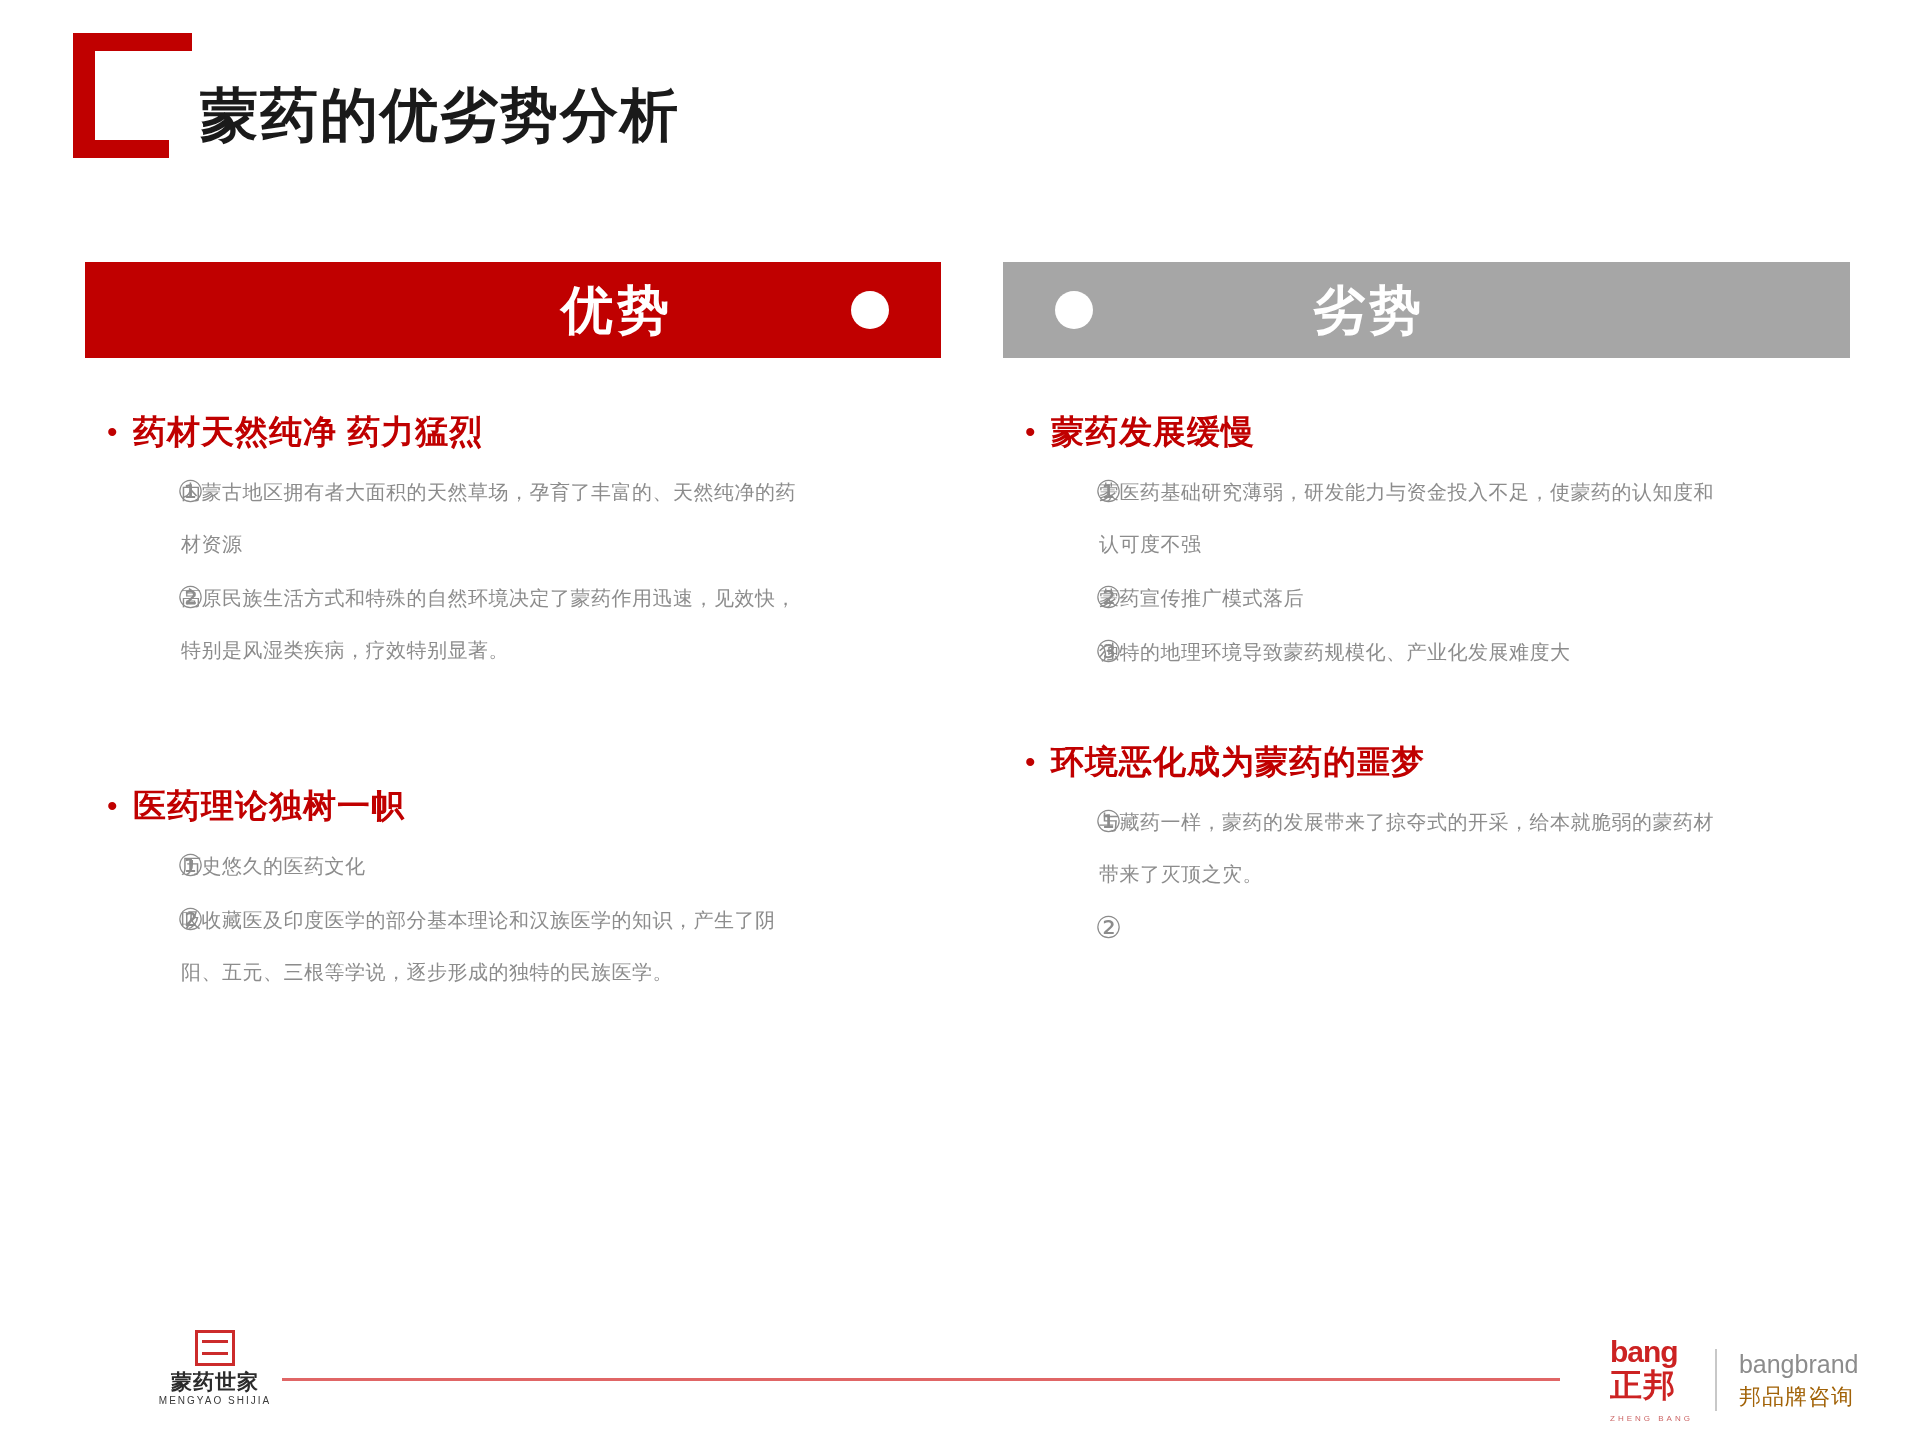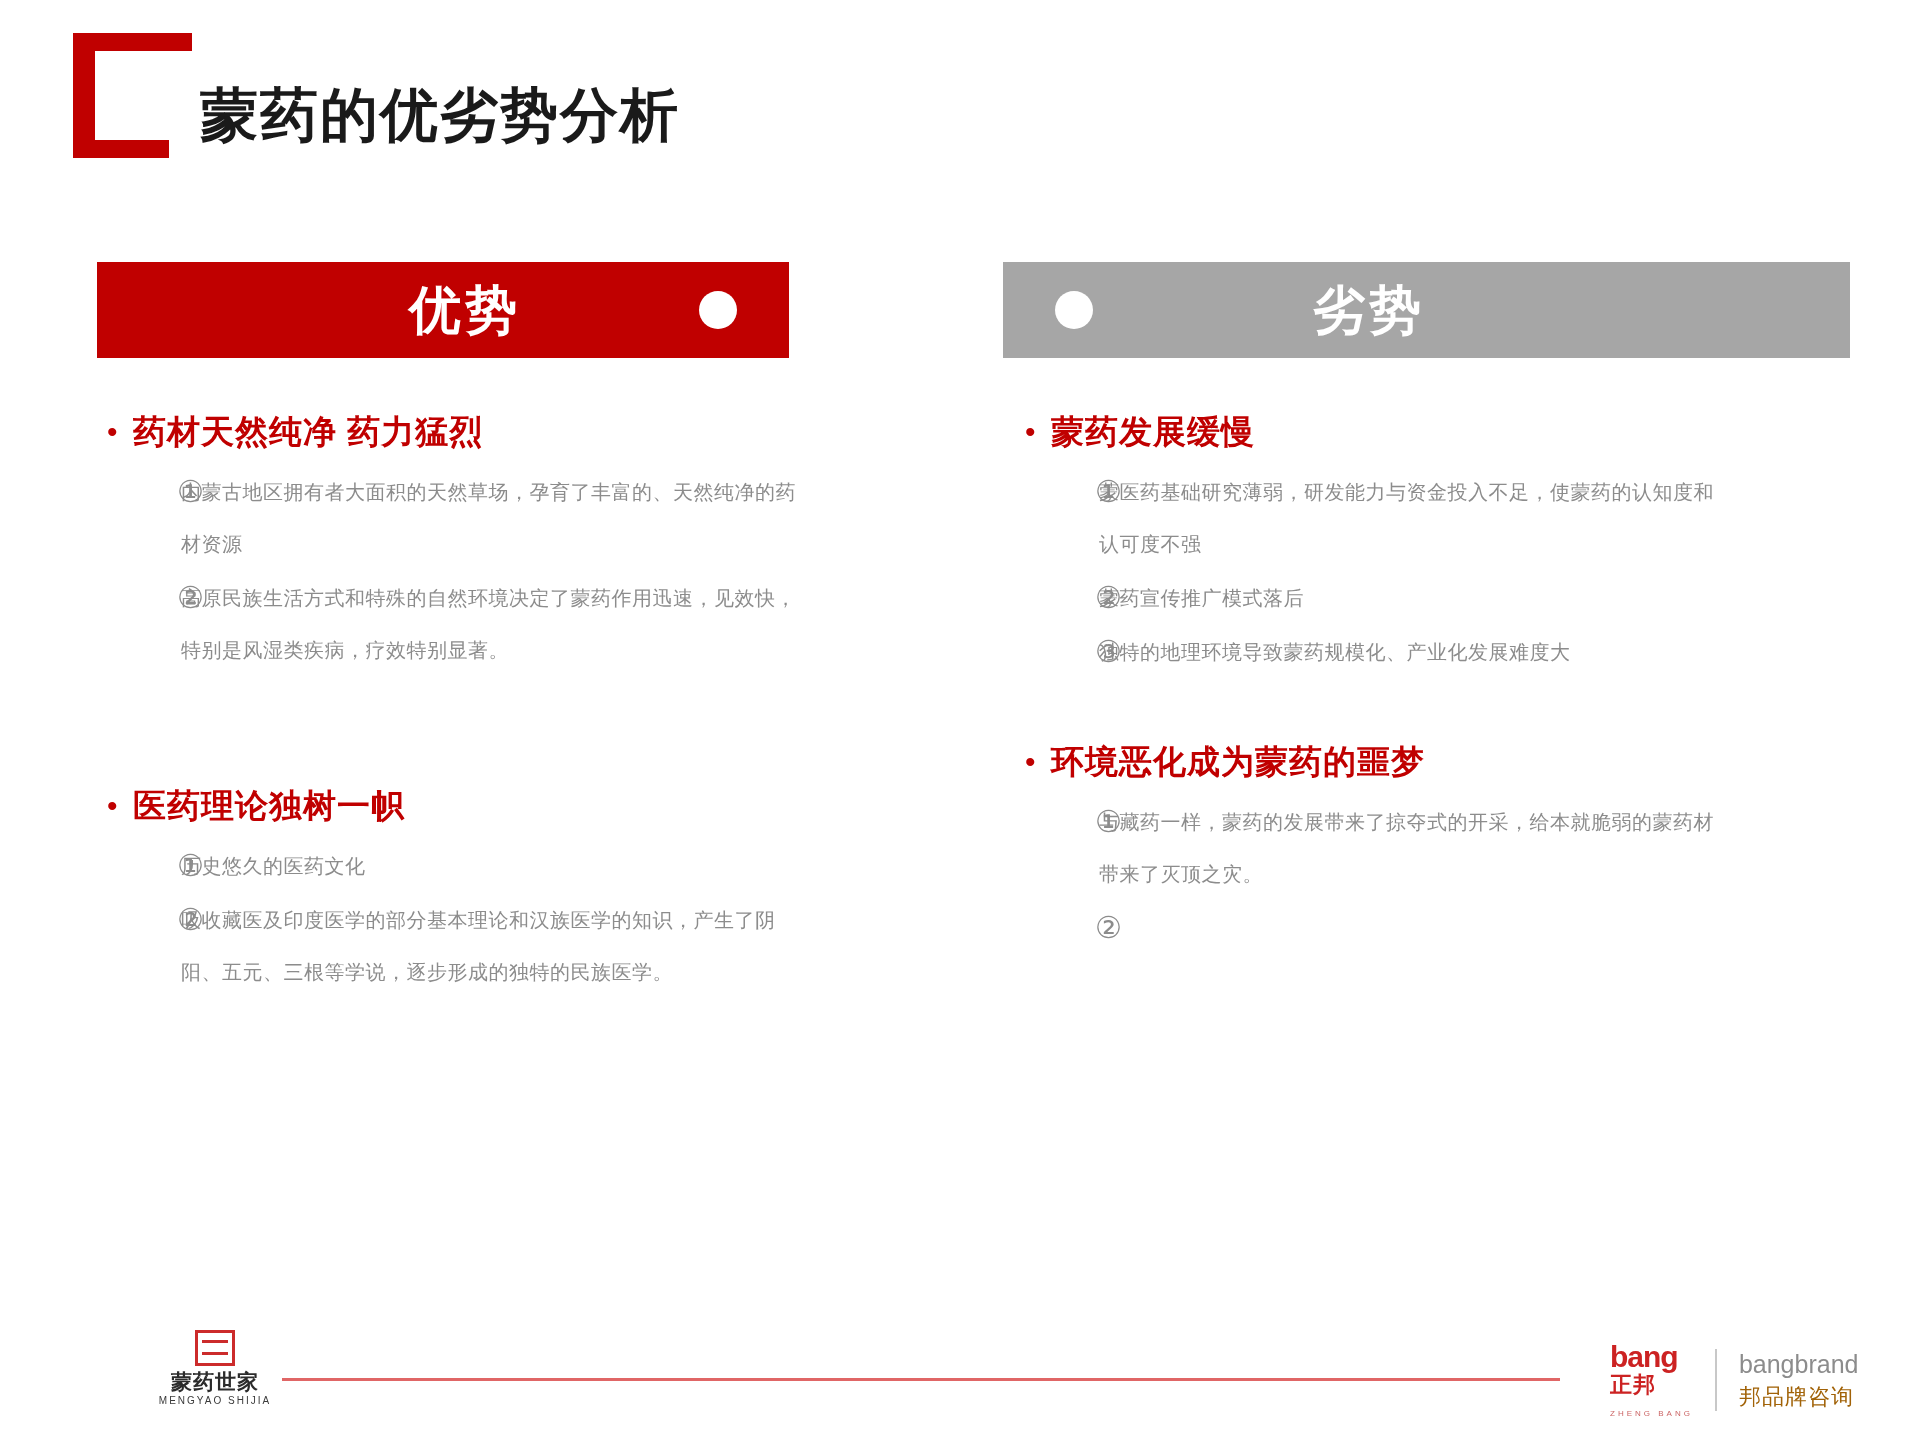--- a/index.html
+++ b/index.html
@@ -57,25 +57,24 @@
   .col-header {
     position: absolute;
     height: 96px;
     display: flex;
     align-items: center;
     box-sizing: border-box;
   }
   #header-strengths {
     left: 85px;
     top: 262px;
-    width: 692px;
+    width: 856px;
     background: #c00000;
     justify-content: flex-end;
     padding-right: 52px;
-    margin-left: 12px;
   }
   #header-weaknesses {
     left: 1003px;
     top: 262px;
     width: 847px;
     background: #a6a6a6;
     justify-content: flex-start;
     padding-left: 74px;
   }
   .col-header-label {
@@ -234,21 +233,21 @@
     align-items: flex-start;
     line-height: 1;
   }
   #logo-right-bang {
     font-size: 30px;
     font-weight: bold;
     color: #cc2222;
     letter-spacing: -1px;
   }
   #logo-right-zhengbang {
-    font-size: 22px;
+    font-size: 32px;
     font-weight: bold;
     color: #cc2222;
     letter-spacing: 1px;
     margin-top: 2px;
   }
   #logo-right-pinyin {
     font-size: 8px;
     color: #cc6666;
     letter-spacing: 3px;
     margin-top: 14px;

